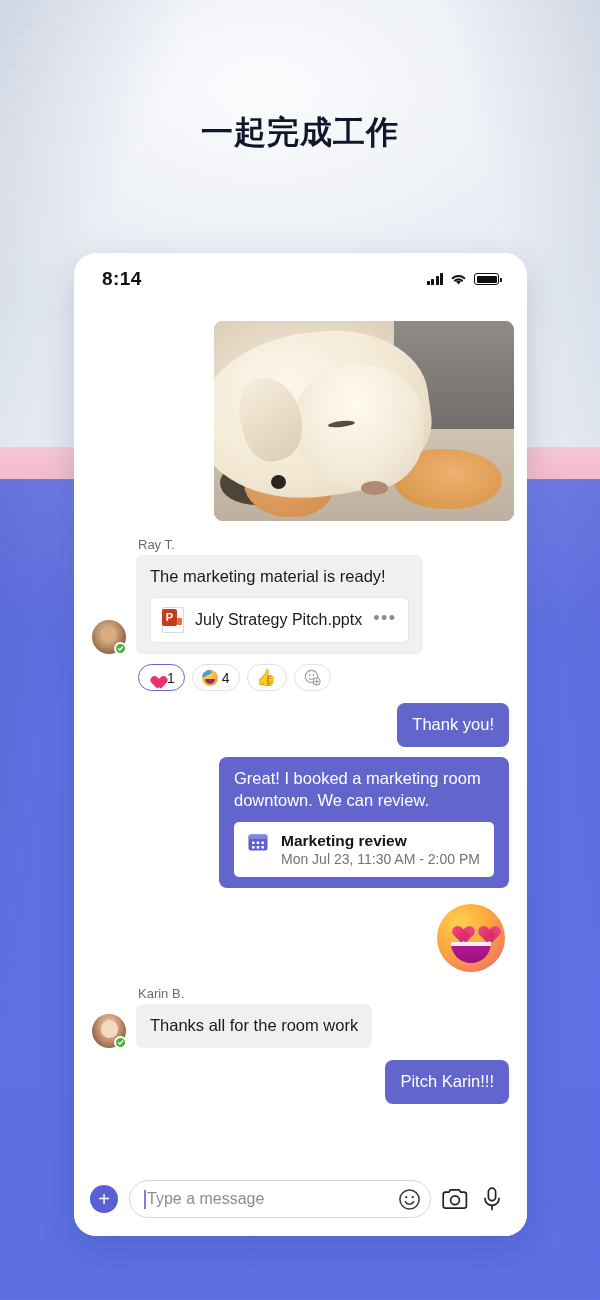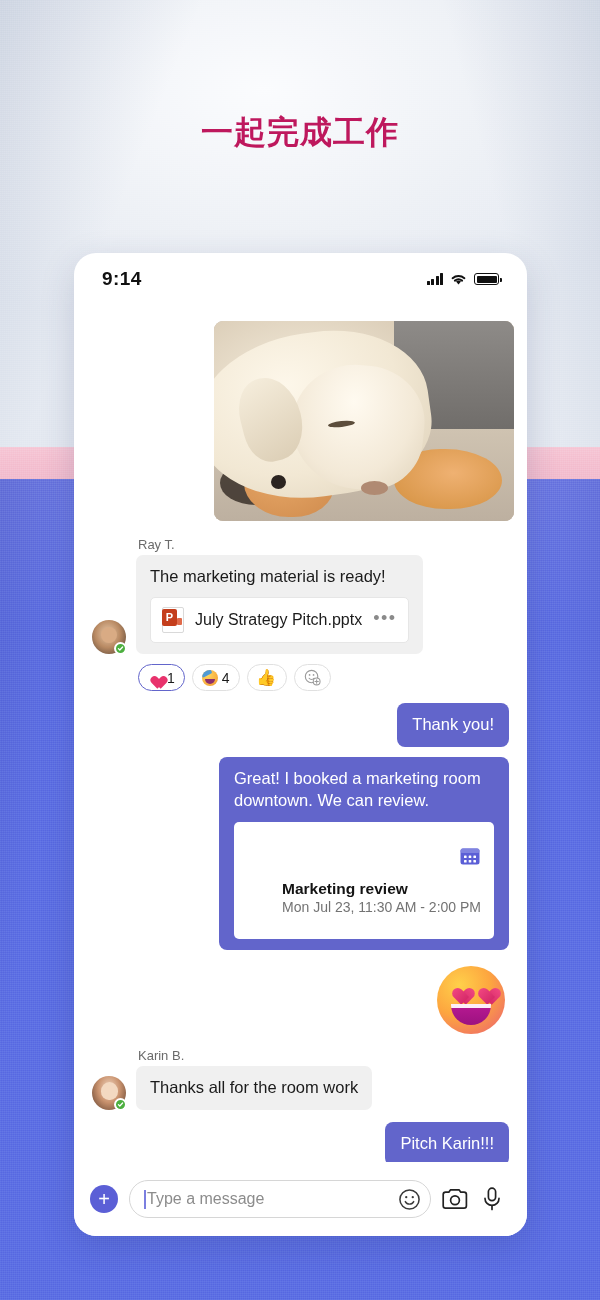--- a/index.html
+++ b/index.html
@@ -44,21 +44,21 @@
     background-image:
       repeating-linear-gradient(0deg, rgba(255,255,255,.10) 0 1px, rgba(0,0,0,.05) 1px 2px),
       repeating-linear-gradient(90deg, rgba(255,255,255,.09) 0 1px, rgba(0,0,0,.045) 1px 2px);
   }
 
   
   .headline {
     position: absolute; left: 0; top: 111px; width: 600px;
     text-align: center;
     font-size: 32px; font-weight: bold; letter-spacing: 1px;
-    color: #be185d;
+    color: #0f172a;
     font-family: "DejaVu Sans", sans-serif;
   }
 
   
   .phone {
     position: absolute; left: 74px; top: 253px;
     width: 453px; height: 983px;
     background: #ffffff;
     border-radius: 22px;
     overflow: hidden;
@@ -196,21 +196,21 @@
     position:absolute; left:0; top:2px; width:15px; height:17px;
     background:#c43e1c; border-radius:2px;
     color:#fff; font-size:11px; font-weight:bold; line-height:17px; text-align:center;
   }
   .ppt-icon .bar{position:absolute;right:2px;top:11px;width:5px;height:7px;background:#e06a4a;border-radius:1px;}
   .file-name { flex: 1; font-size: 16px; color: #1b1b1b; }
   .file-more { color: #8a8a8a; font-size: 18px; letter-spacing: 1.5px; line-height: .6; padding-bottom: 5px; }
 
   .cal-card {
     margin-top: 10px; background: #fff; border-radius: 5px;
-    padding: 23px 13px; display: flex; align-items: flex-end; gap: 12px; flex-direction: column;
+    padding: 9px 13px; display: flex; align-items: flex-start; gap: 12px;
   }
   .cal-icon { width: 22px; height: 22px; flex: none; }
   .cal-title { font-size: 15.5px; font-weight: bold; color: #141414; line-height: 1.25; }
   .cal-sub { font-size: 14px; color: #737373; line-height: 1.3; }
 
   .reactions { display: flex; gap: 7px; margin: 7px 0 0 46px; }
   .pill {
     height: 27px; min-width: 34px; border-radius: 14px;
     border: 1px solid #e0e0e0; background: #fff;
     display: flex; align-items: center; justify-content: center; gap: 4px;
@@ -283,21 +283,21 @@
   <div class="bg-blue"></div>
   <div class="bg-blue-shade"></div>
   <div class="grain"></div>
 </div>
 
 <div class="headline">一起完成工作</div>
 
 <div class="phone">
 
   <div class="statusbar">
-    <div class="status-time">9:14</div>
+    <div class="status-time">8:14</div>
     <div class="status-icons">
       <span class="sig">
           <i></i>
           <i></i>
           <i></i>
           <i></i>
         </span>
       <svg width="17" height="13" viewBox="0 0 17 13">
         <path d="M8.5 11.6 L11 8.6 A4 4 0 0 0 6 8.6 Z" fill="#111"></path>
         <path d="M2.6 5.2 A9 9 0 0 1 14.4 5.2" stroke="#111" stroke-width="2" fill="none" stroke-linecap="round"></path>

